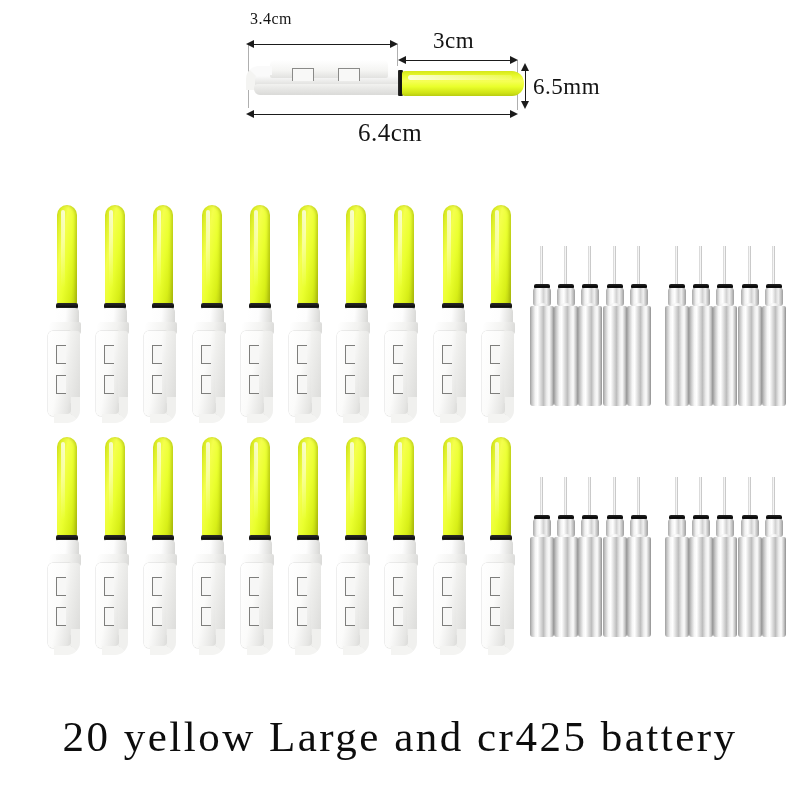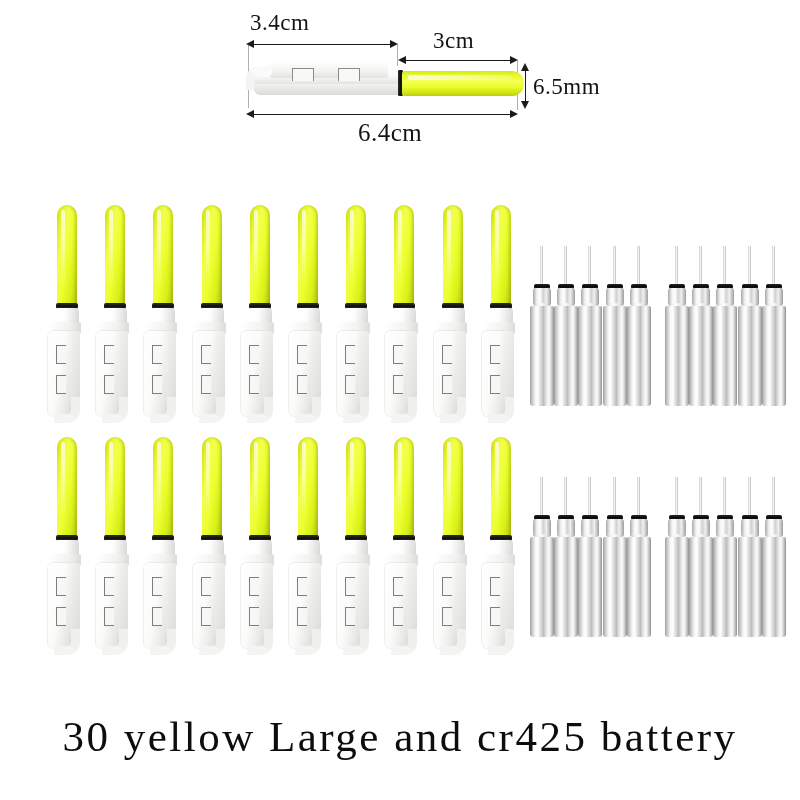--- a/index.html
+++ b/index.html
@@ -18,21 +18,21 @@
   
   #diagram{position:absolute;left:0;top:0;width:800px;height:165px;}
 
   .dim-label{
     position:absolute;
     font-family:"Liberation Serif", serif;
     color:#141414;
     white-space:nowrap;
     letter-spacing:.5px;
   }
-  #lbl-34{left:250px;top:10px;font-size:23px;}
+  #lbl-34{left:250px;top:10px;font-size:16px;}
   #lbl-3{left:433px;top:28px;font-size:23px;}
   #lbl-65{left:533px;top:74px;font-size:23px;}
   #lbl-64{left:358px;top:119px;font-size:25px;}
 
   
   .arrow-h{position:absolute;height:9px;}
   .arrow-h .bar{
     position:absolute;left:4px;right:4px;top:4px;height:1px;background:#1b1b1b;
   }
   .arrow-h .head{
@@ -581,15 +581,15 @@
       </div>
       <div class="batt" style="left: 761.8px; top: 477px; z-index: 6;">
         <div class="pin"></div>
         <div class="ring"></div>
         <div class="collar"></div>
         <div class="neck"></div>
         <div class="body"></div>
       </div>
     </div>
 
-  <div id="caption">30 yellow Large and cr425 battery</div>
+  <div id="caption">20 yellow Large and cr425 battery</div>
 
 </div>
 
 </body></html>

